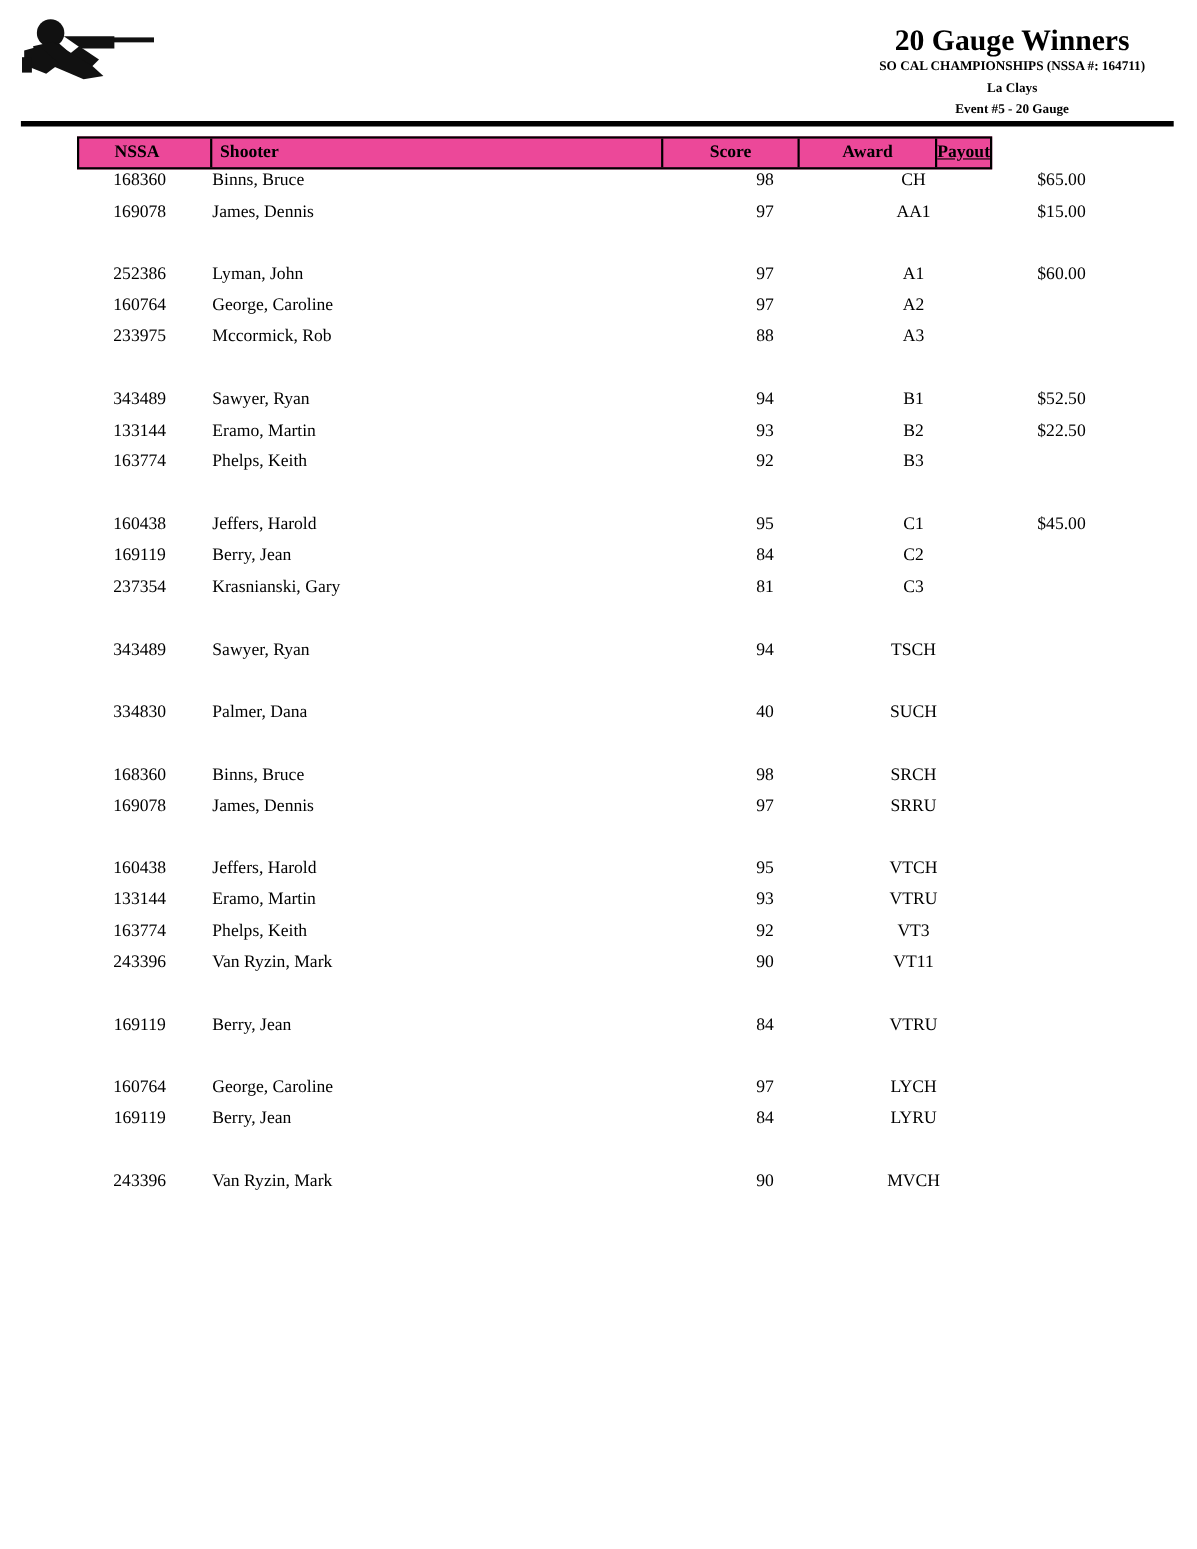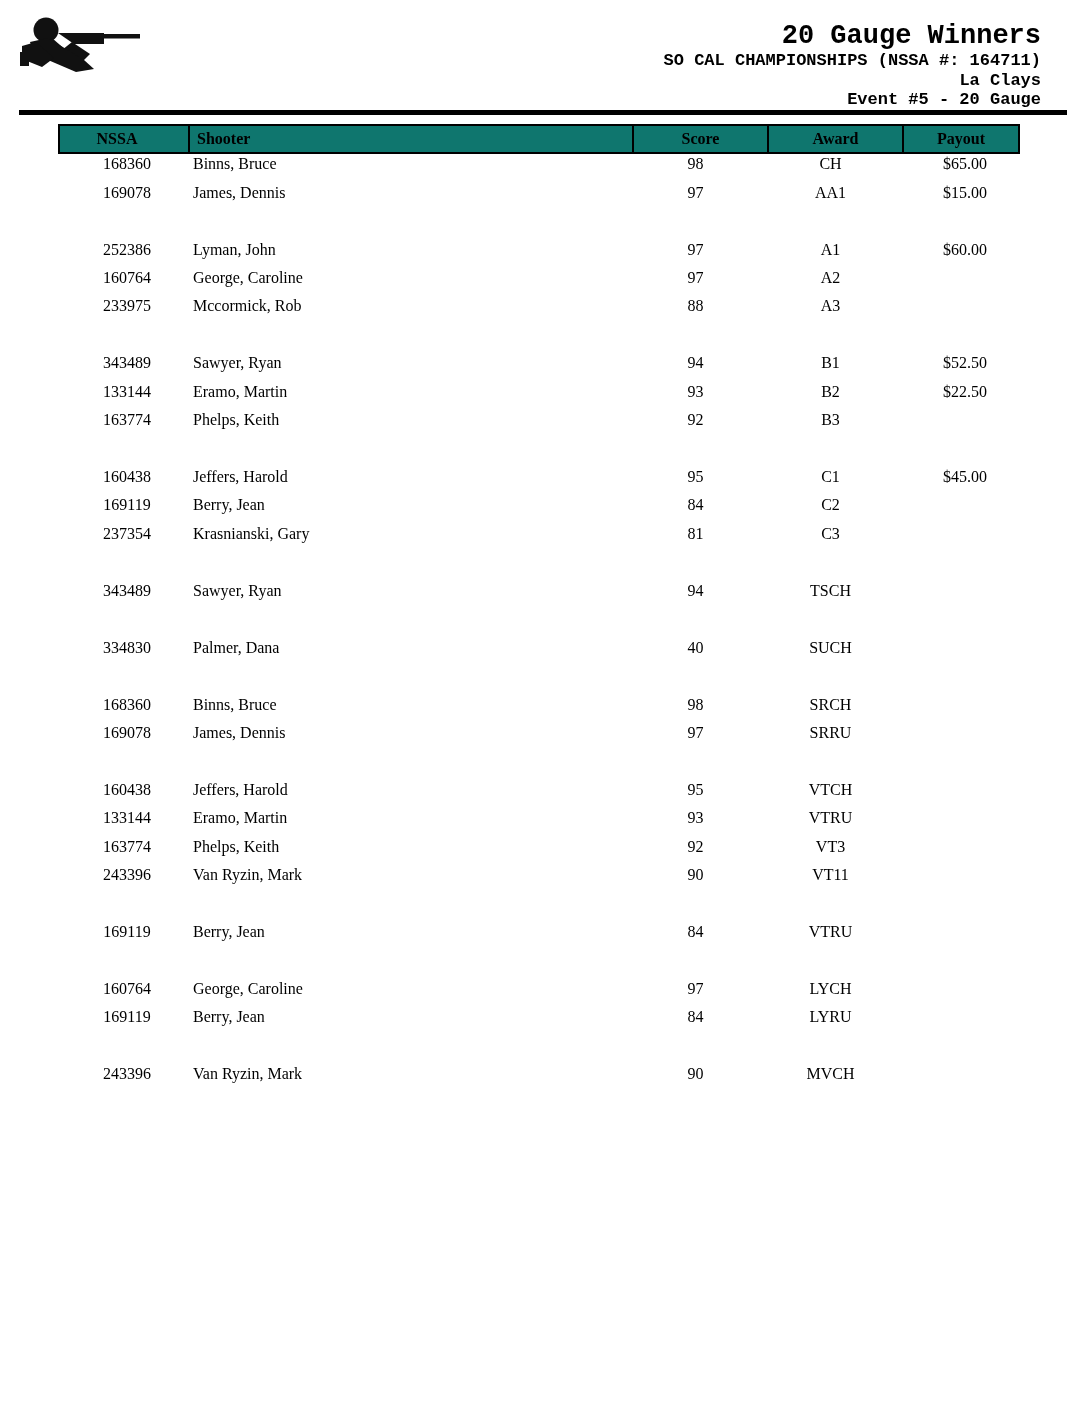--- a/index.html
+++ b/index.html
@@ -6,42 +6,42 @@
   .page {
     position:relative;
     width:1088px; height:1408px;
     background:#ffffff;
     color:#000000;
     font-family:"Liberation Serif","DejaVu Serif",serif;
     overflow:hidden;
   }
   .logo { position:absolute; left:16px; top:14px; width:130px; height:64px; }
   .logo svg { display:block; }
-  .masthead { position:absolute; top:21px; right:47px; text-align:right;font-family:Liberation Mono, monospace; }
+  .masthead { position:absolute; top:21px; right:47px; text-align:center; }
   .masthead .title { font-size:27px; font-weight:bold; line-height:30px; white-space:nowrap; }
-  .masthead .sub   { font-size:17px; font-weight:bold; line-height:19.5px; white-space:nowrap; }
+  .masthead .sub   { font-size:12px; font-weight:bold; line-height:19.5px; white-space:nowrap; }
   .rule { position:absolute; left:19px; top:110px; width:1048px; height:5px; background:#000000; }
 
   .thead {
-    position:absolute; left:58px; top:124px; width:962px; height:30px;
+    position:absolute; left:70px; top:124px; width:832px; height:30px;
     display:flex; box-sizing:border-box;
-    background:#0f766e; border:2px solid #000000;
+    background:#ec4899; border:2px solid #000000;
     font-size:16px; font-weight:bold;
   }
   .thead .cell {
     display:flex; align-items:center; justify-content:center;
     box-sizing:border-box; border-left:2px solid #000000;
     white-space:nowrap;
   }
   .thead .cell:first-child { border-left:none; }
   .thead .c-nssa   { width:114px; }
   .thead .c-shooter{ width:444px; justify-content:flex-start; padding-left:7px;margin-left:14px; }
   .thead .c-score  { width:135px;text-align:center; }
   .thead .c-award  { width:135px; }
-  .thead .c-payout { flex:1; }
+  .thead .c-payout { flex:1;text-decoration:underline; }
 
   .tbody { position:absolute; left:70px; top:150px; width:962px; font-size:16px; }
   .row { display:flex; height:28.45px;text-align:center; }
   .row .cell {
     display:flex; align-items:center; justify-content:center;
     box-sizing:border-box; white-space:nowrap;
   }
   .row .c-nssa   { width:114px; }
   .row .c-shooter{ width:444px; justify-content:flex-start; padding-left:9px; }
   .row .c-score  { width:135px; }

